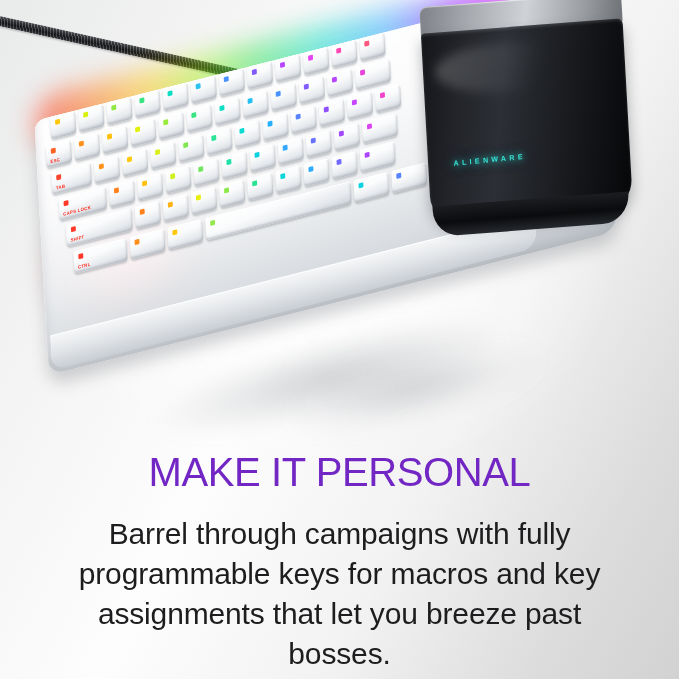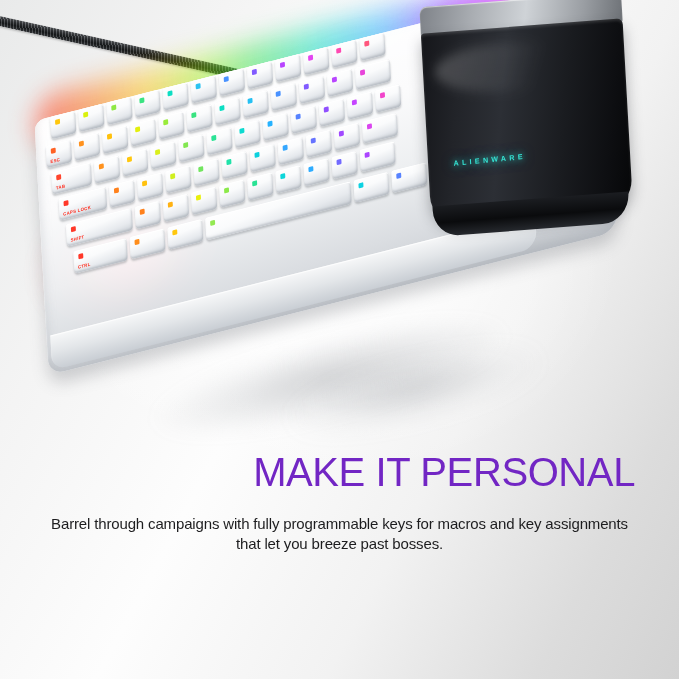--- a/index.html
+++ b/index.html
@@ -304,25 +304,24 @@
   }
   .headline {
     font-family:"Liberation Sans", sans-serif;
     font-size:40px;
     line-height:1;
     font-weight:400;
     letter-spacing:-0.4px;
     color:#7226C4;
     margin:0 0 22px 0;
     white-space:nowrap;
-    text-align:right;
   }
   .subcopy {
     font-family:"Liberation Sans", sans-serif;
-    font-size:15px;
+    font-size:30px;
     line-height:1.33;
     font-weight:400;
     color:#1d1d1f;
     letter-spacing:-0.15px;
     max-width:580px;
     margin:0 auto;
   }
 </style>
 </head>
 <body>

